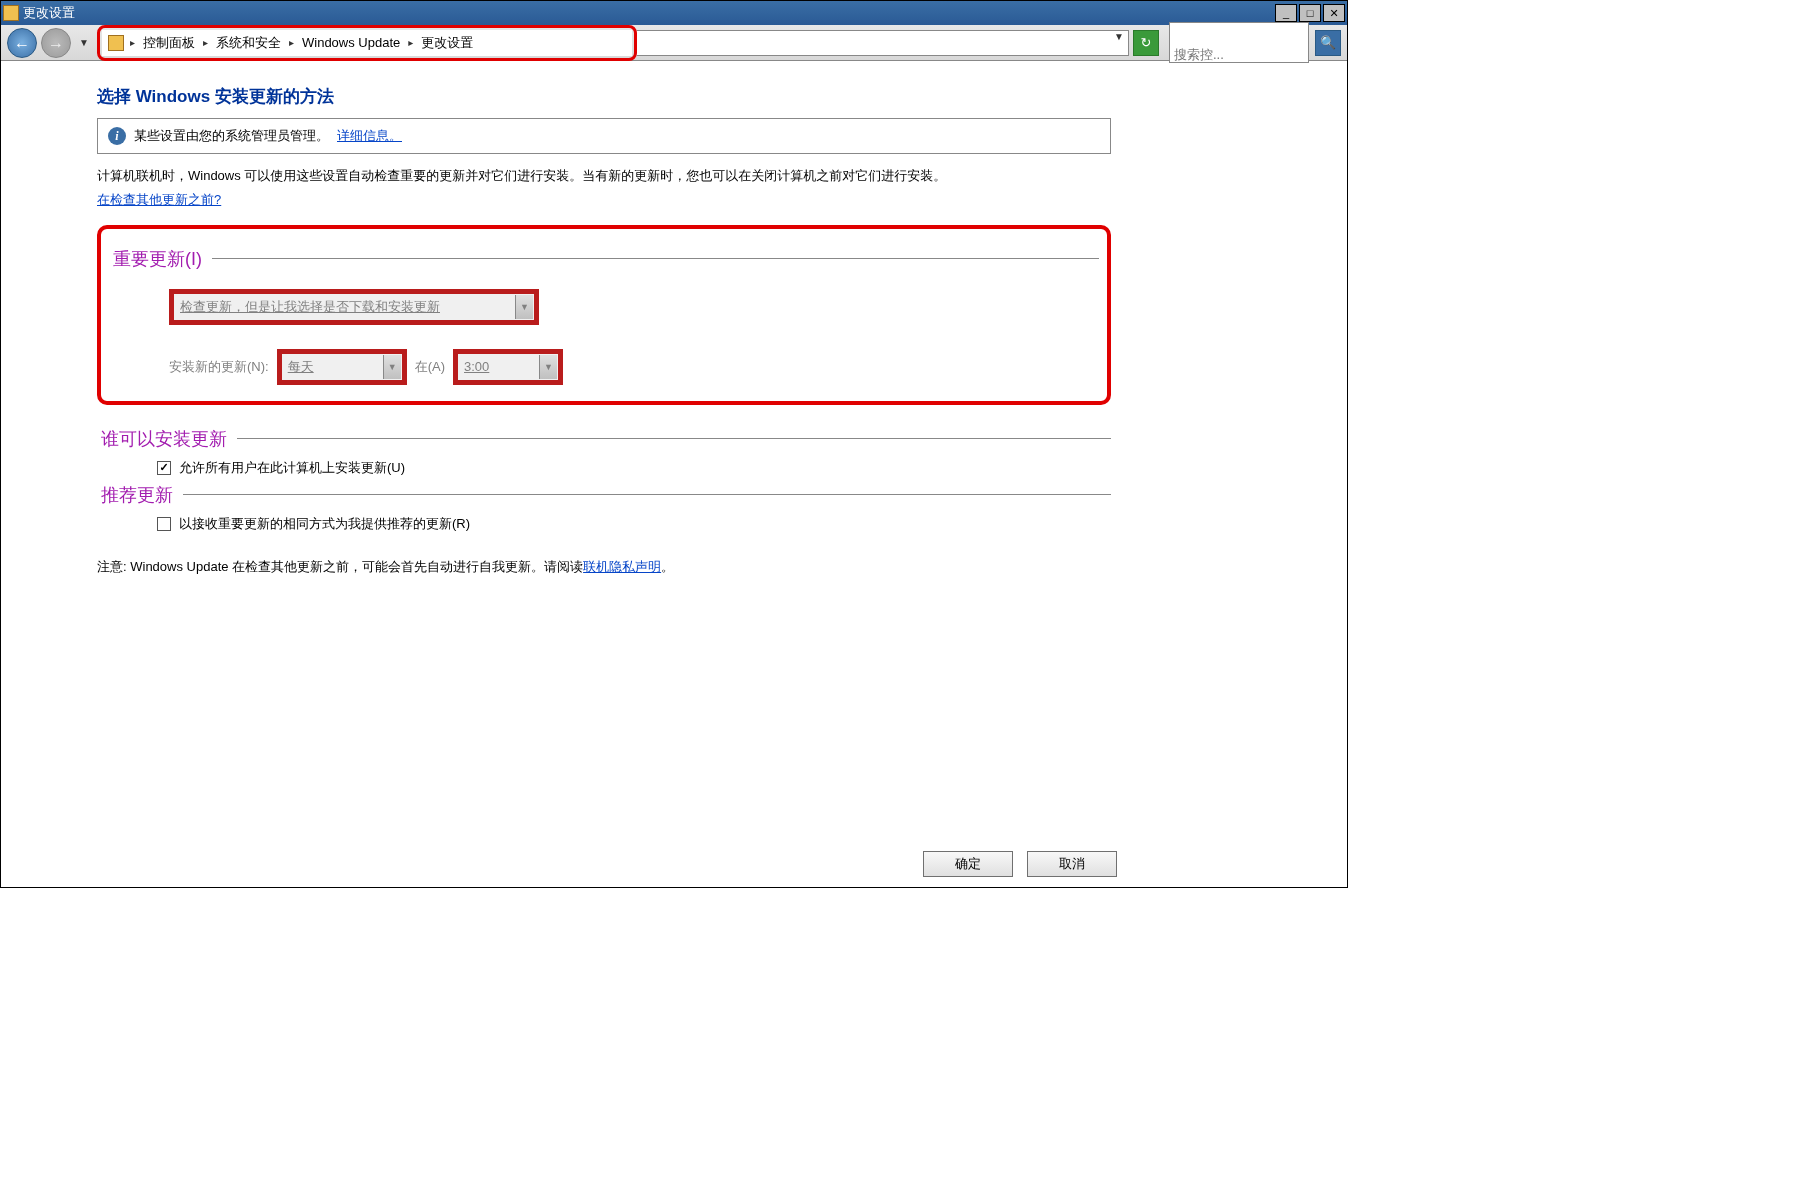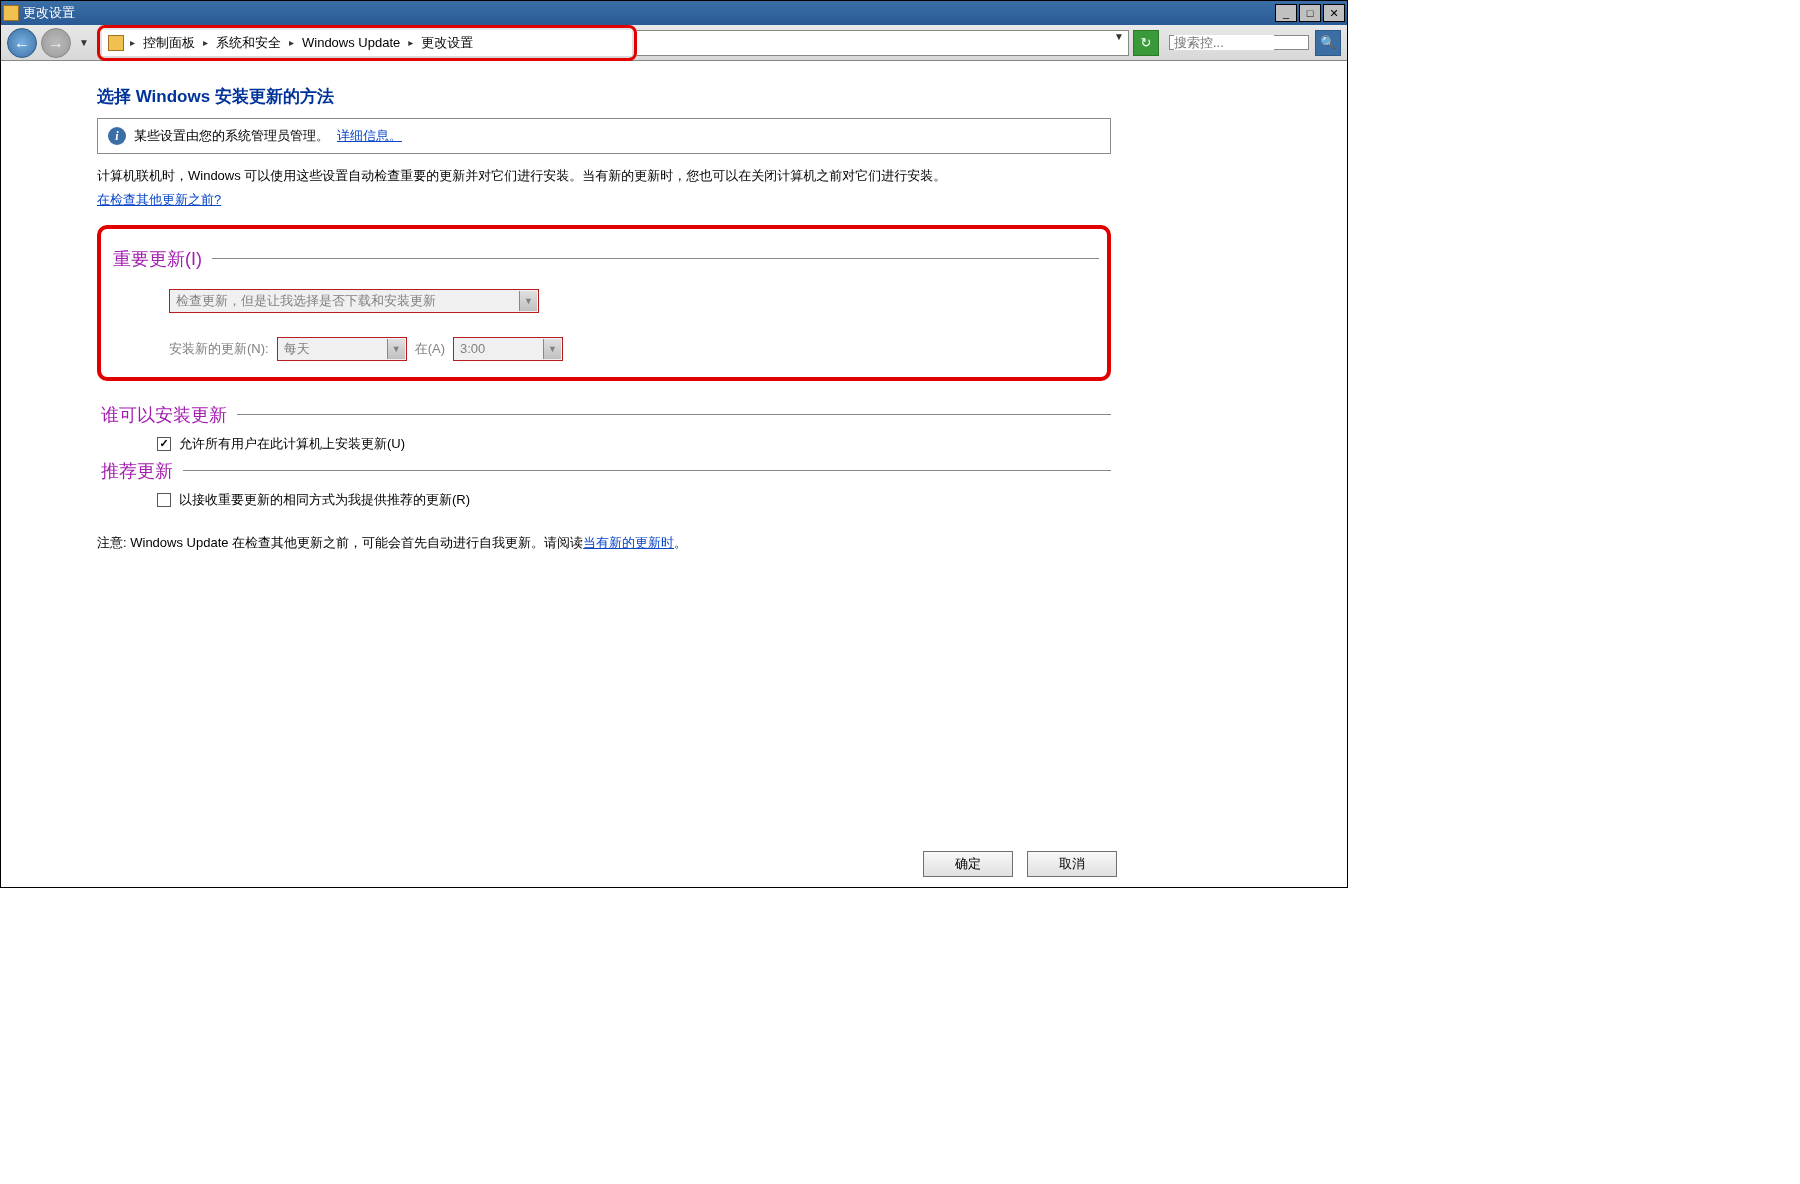--- a/index.html
+++ b/index.html
@@ -64,22 +64,22 @@
 .addr-icon { width: 16px; height: 16px; background:#f0c050; border:1px solid #a07020; }
 .crumb { color: #000; padding: 0 2px; }
 .crumbsep { color: #333; font-size: 10px; padding: 0 2px; }
 .addr-drop { position:absolute; right:4px; font-size:10px; color:#333;}
 .refresh-btn {
   width: 26px; height: 26px; background:#3a9a3a;
   border:1px solid #2a7a2a; display:flex; align-items:center; justify-content:center;
   color:#fff;
 }
 .searchbox {
-  width: 140px; height: 15px; background:#fff; border:1px solid #888;
-  display:flex; align-items:center; padding:0 4px; color:#888;
+  width: 140px; height: 41px; background:#fff; border:1px solid #888;
+  display:flex; align-items:flex-end; padding:0 4px; color:#888;
   margin-left: 6px;
 }
 .searchbox input { border:none; outline:none; width:100px; font-size:13px; color:#888;}
 .searchbtn {
   width:26px; height:26px; background:#3a6ea5; border:1px solid #2a5a85;
   color:#fff; display:flex; align-items:center; justify-content:center; margin-left:2px;
 }
 .highlight-red {
   border: 3px solid #e00000;
   border-radius: 8px;
@@ -117,23 +117,24 @@
   position: relative;
 }
 .group-label {
   font-size: 18px; color:#a21caf; padding: 0 4px;
 }
 .group-line {
   display:flex; align-items:center; margin: 6px 0;
 }
 .group-line .hrline { flex:1; height:1px; background:#888; margin-left:6px;}
 .combo {
-  height: 24px; background:#f0f0f0; border:1px solid #b91c1c;
+  height: 36px; background:#f0f0f0; border:5px solid #b91c1c;
   display:flex; align-items:center; padding:0 6px; color:#707070;
   position:relative;
+  text-decoration:underline;
 }
 .combo.disabled { color:#808080; background:#f0f0f0; }
 .combo .cbtn {
   position:absolute; right:1px; top:1px; bottom:1px; width:18px;
   background:linear-gradient(#e0e0e0,#c0c0c0); border-left:1px solid #888;
   display:flex; align-items:center; justify-content:center; font-size:9px;
 }
 .field-row { display:flex; align-items:center; gap:8px; margin-left:60px; }
 .field-label { color:#808080; }
 .field-static { color:#808080;text-align:center; }
@@ -256,21 +257,21 @@
           <span class="group-label">推荐更新</span>
           <div class="hrline"></div>
         </div>
         <div class="checkbox-row">
           <div class="checkbox"></div>
           <span>以接收重要更新的相同方式为我提供推荐的更新(R)</span>
         </div>
       </div>
 
       <div class="note-text">
-        <span>注意: Windows Update 在检查其他更新之前，可能会首先自动进行自我更新。请阅读</span><span class="link">当有新的更新时</span><span>。</span>
+        <span>注意: Windows Update 在检查其他更新之前，可能会首先自动进行自我更新。请阅读</span><span class="link">联机隐私声明</span><span>。</span>
       </div>
     </div>
   </div>
 
   <div class="footer">
     <div class="btn">确定</div>
     <div class="btn">取消</div>
   </div>
 </div>
 

